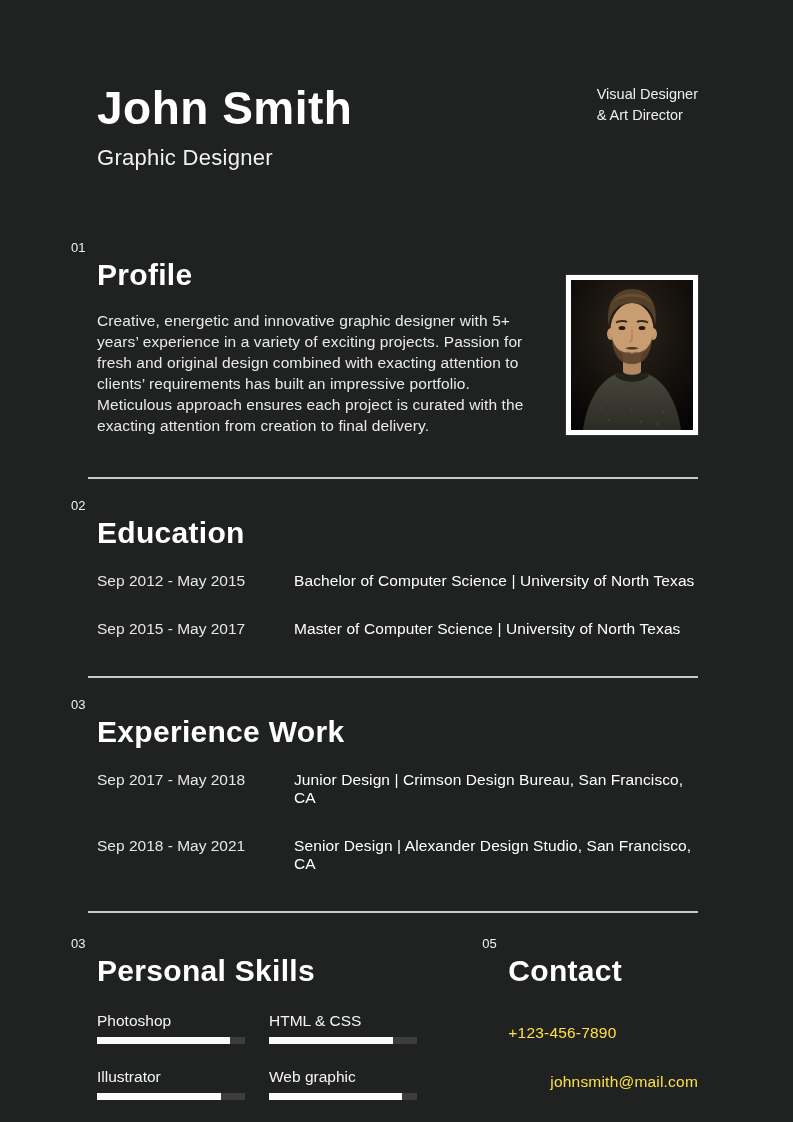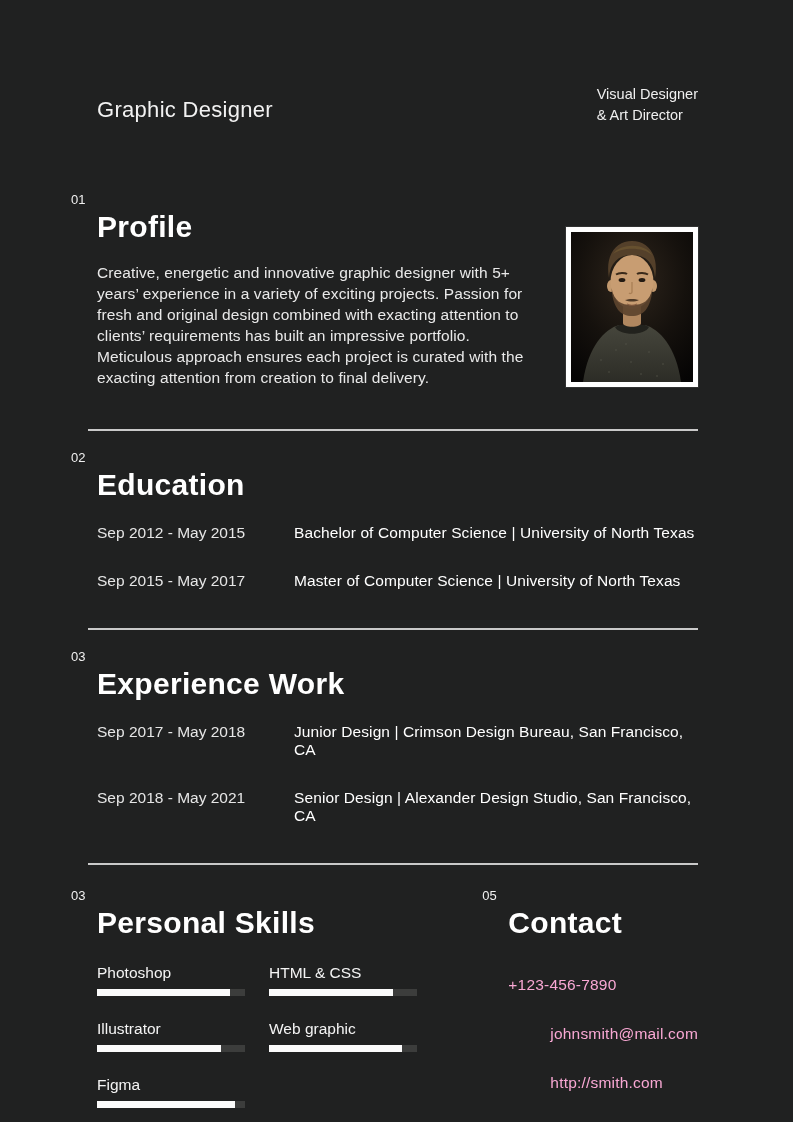--- a/index.html
+++ b/index.html
@@ -71,30 +71,31 @@
     grid-template-columns:148px 148px;
     column-gap:57px;
     row-gap:22px;
     gap:24px;
   }
   .skill-label { font-size:15.5px; color:#f4f4f4; font-weight:400; }
   .bar { margin-top:7px; height:7px; width:148px; background:#3c3d3c; }
   .bar-fill { height:100%; background:#fbfbfb; }
 
   .contact-list { margin-top:36px; }
-  .contact-item { font-size:15.5px; color:#f9a8d4; font-weight:400; letter-spacing:0.2px; }
+  .contact-item { font-size:15.5px; color:#fde047; font-weight:400; letter-spacing:0.2px; }
   .contact-item + .contact-item { margin-top:31px;margin-left:42px; }
 </style>
 </head>
 <body>
 
 <div class="page">
   <div class="inner">
 
     <div class="header">
+      <div class="name">John Smith</div>
       <div class="role">Graphic Designer</div>
       <div class="tagline">
         <div>Visual Designer</div>
         <div>&amp; Art Director</div>
       </div>
     </div>
 
     <section class="sec-profile">
       <div class="sec-head">
         <span class="sec-num">01</span>

